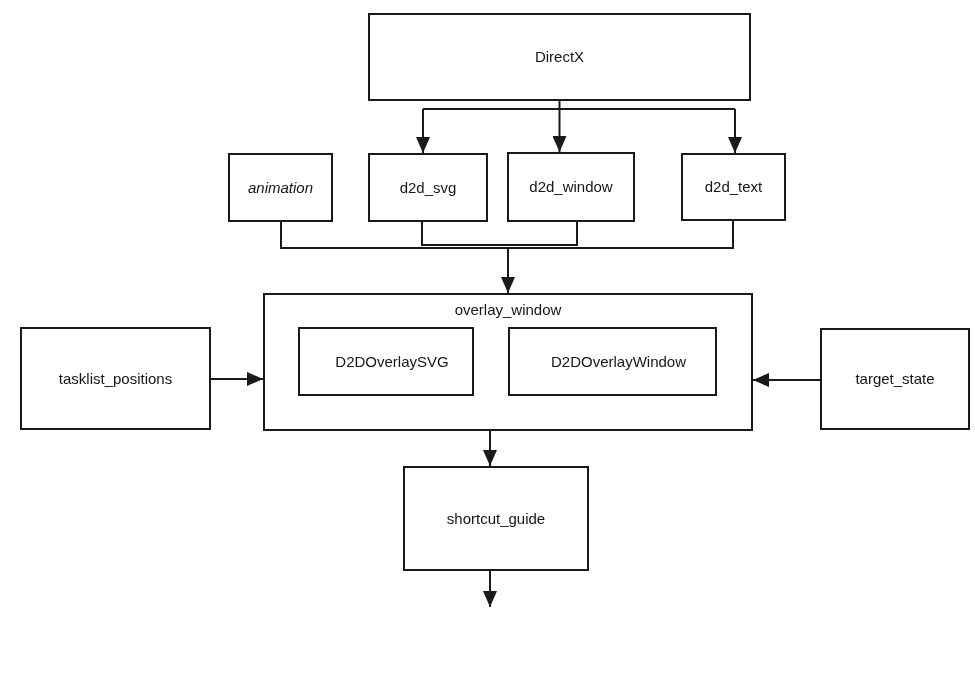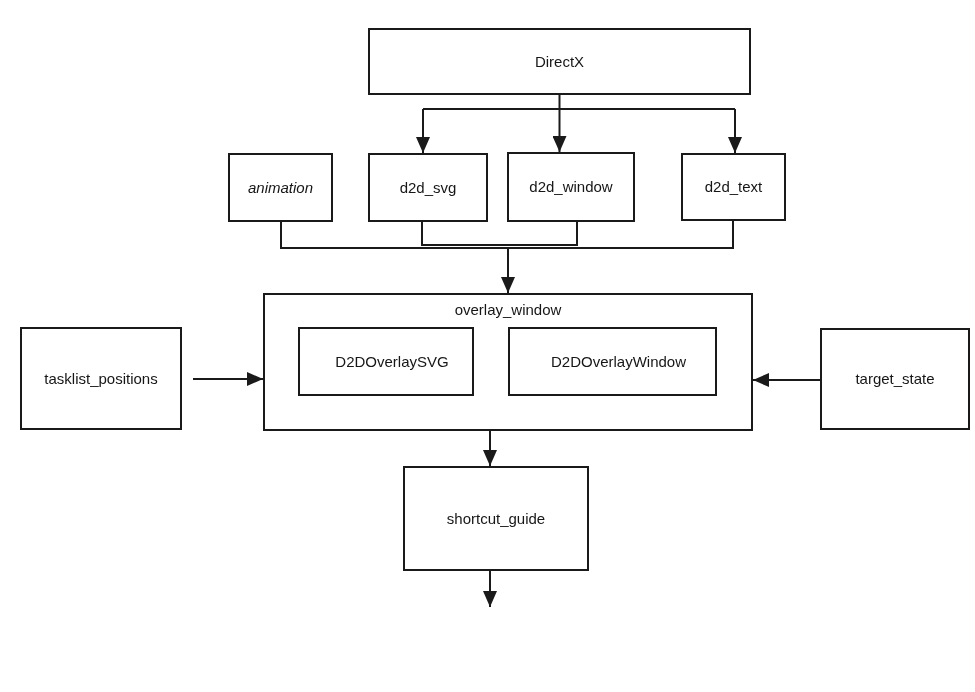--- a/index.html
+++ b/index.html
@@ -79,21 +79,21 @@
       <path d="M508,247 V293" marker-end="url(#arw)"></path>
 
       <path d="M193,379 H263" marker-end="url(#arw)"></path>
       <path d="M820,380 H753" marker-end="url(#arw)"></path>
 
       <path d="M490,431 V466" marker-end="url(#arw)"></path>
       <path d="M490,571 V607" marker-end="url(#arw)"></path>
     </g>
   </svg>
 
-  <div class="node" style="left:368px; top:28px; width:383px; height:67px;text-align:center;">
+  <div class="node" style="left:368px; top:13px; width:383px; height:88px;text-align:center;">
     <span>DirectX</span>
   </div>
 
   <div class="node" style="left:228px; top:153px; width:105px; height:69px;font-style:italic;">
     <span>animation</span>
   </div>
 
   <div class="node" style="left:368px; top:153px; width:120px; height:69px;">
     <span>d2d_svg</span>
   </div>
@@ -109,21 +109,21 @@
   <div class="node group" style="left:263px; top:293px; width:490px; height:138px;">
     <span class="group-title">overlay_window</span>
     <div class="node inner" style="left:33px; top:32px; width:176px; height:69px;">
       <span>D2DOverlaySVG</span>
     </div>
     <div class="node inner" style="left:243px; top:32px; width:209px; height:69px;">
       <span>D2DOverlayWindow</span>
     </div>
   </div>
 
-  <div class="node" style="left:20px; top:327px; width:162px; height:103px;justify-content:center;">
+  <div class="node" style="left:20px; top:327px; width:191px; height:103px;justify-content:center;">
     <span>tasklist_positions</span>
   </div>
 
   <div class="node" style="left:820px; top:328px; width:150px; height:102px;">
     <span>target_state</span>
   </div>
 
   <div class="node" style="left:403px; top:466px; width:186px; height:105px;">
     <span>shortcut_guide</span>
   </div>

